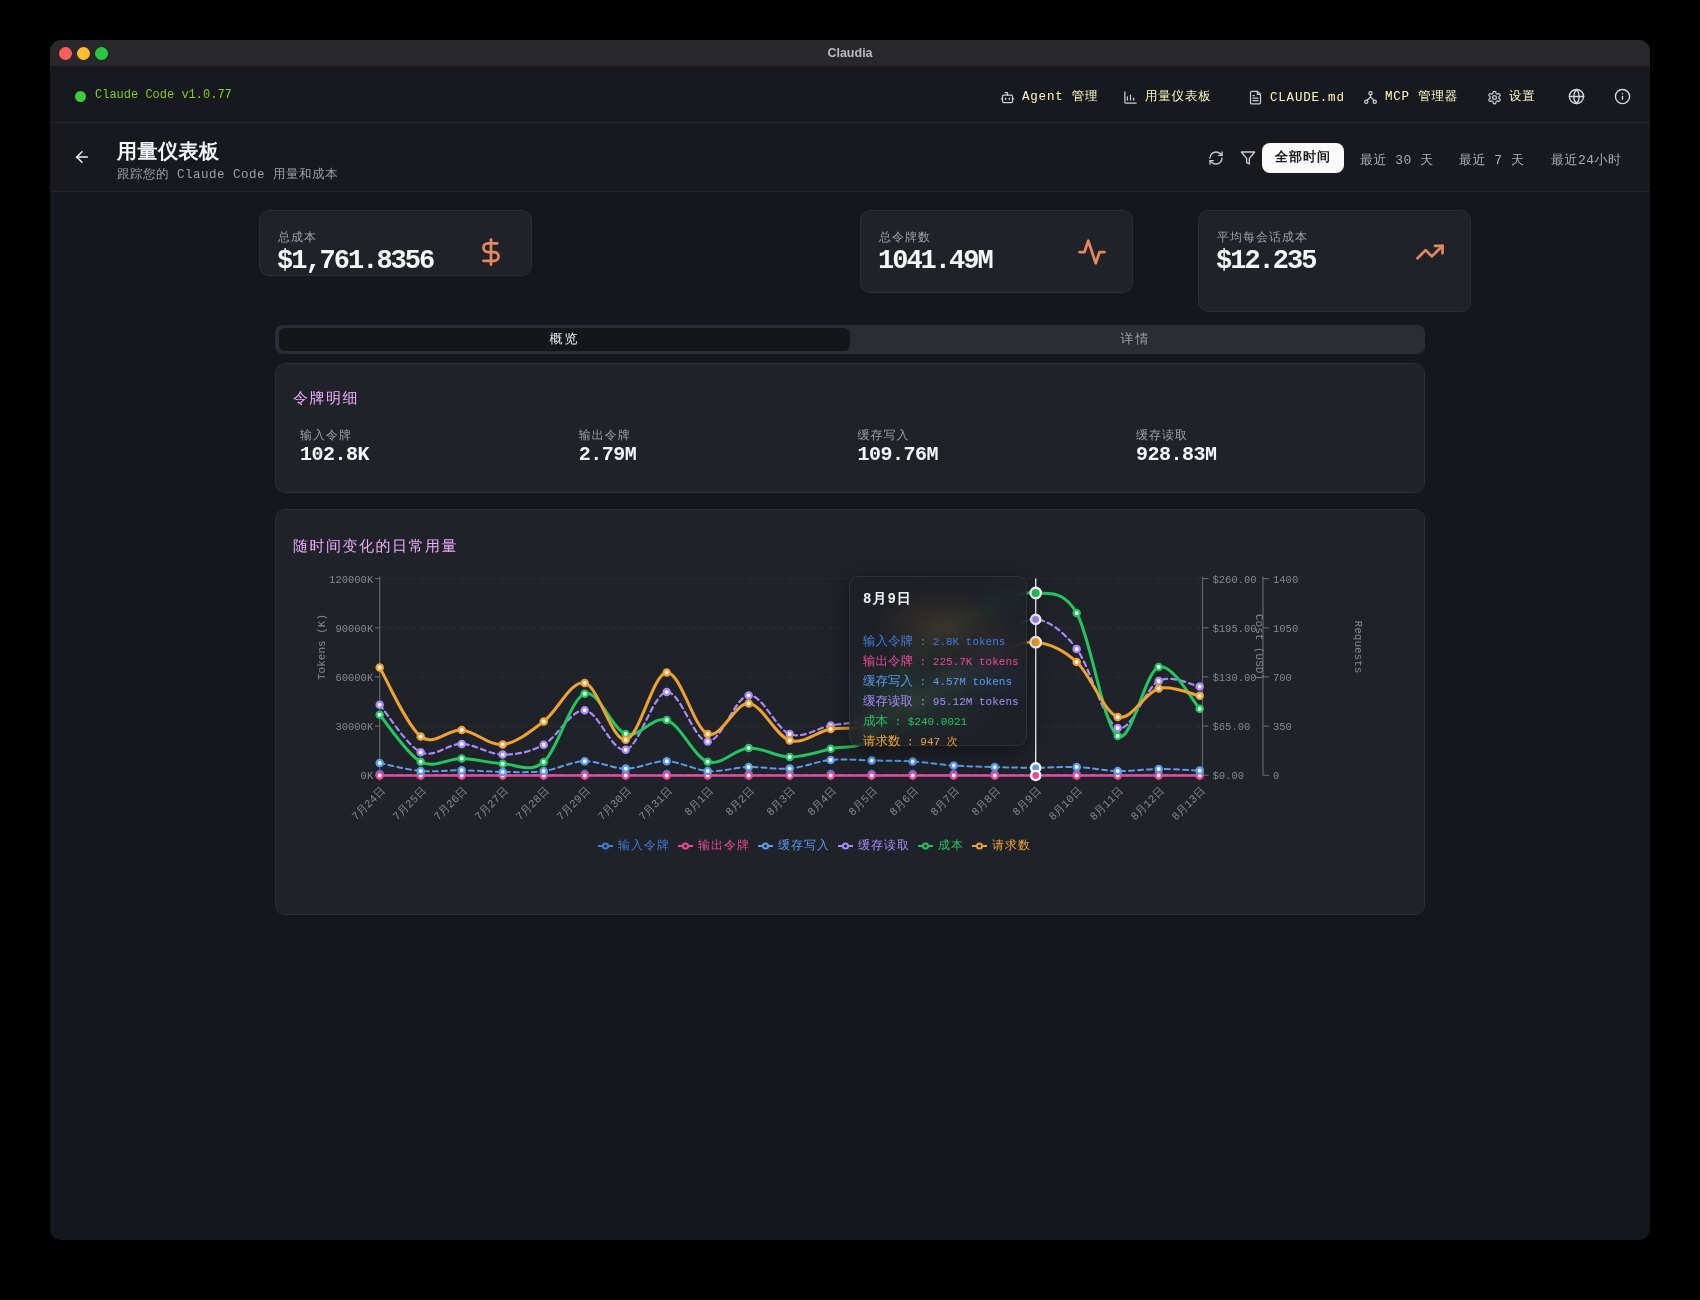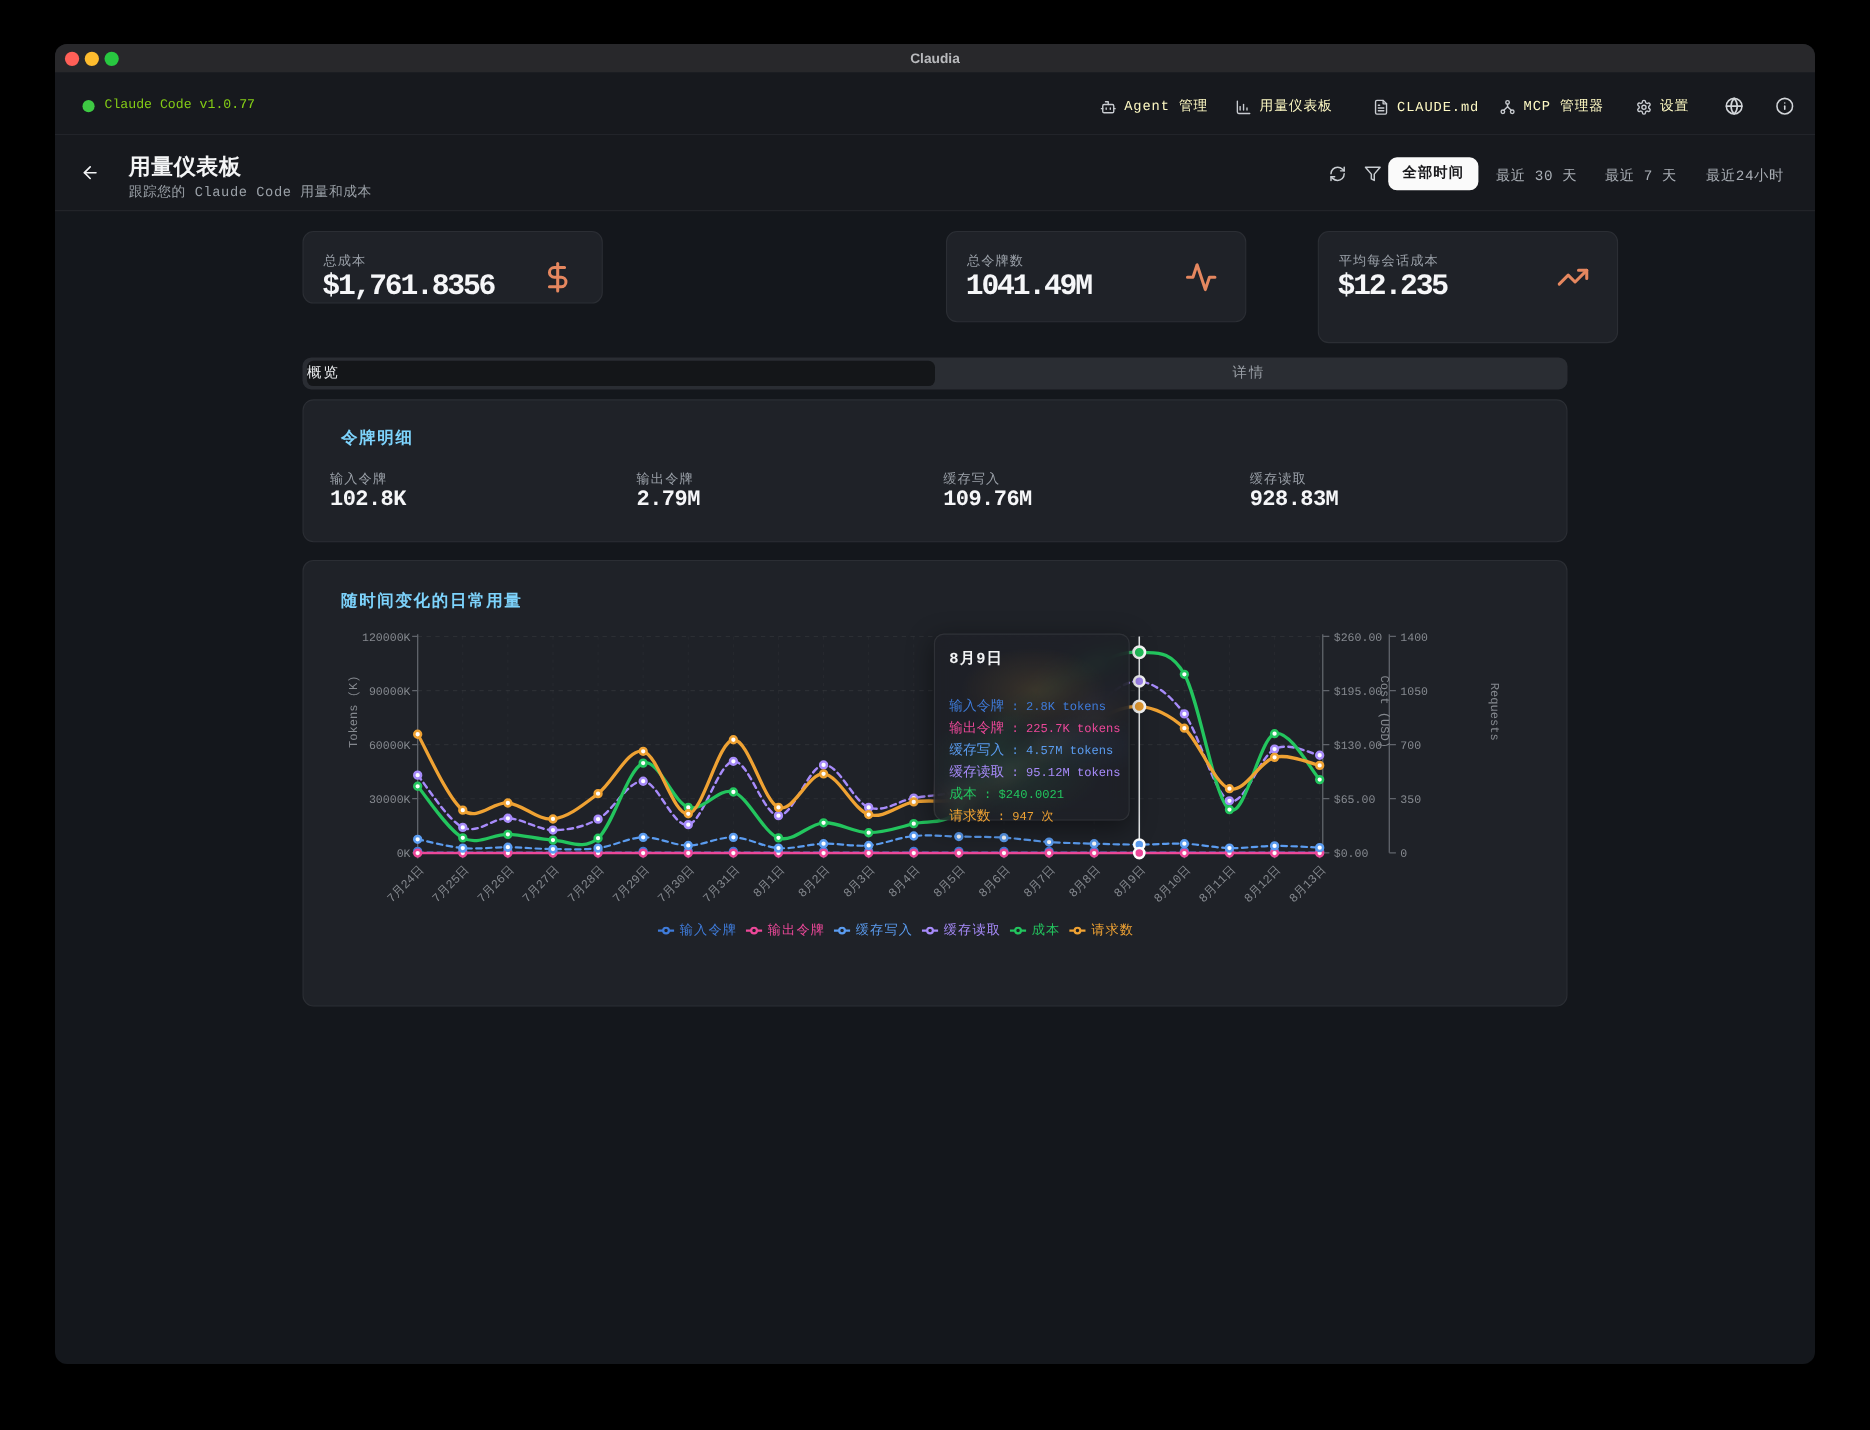--- a/index.html
+++ b/index.html
@@ -27,24 +27,24 @@
 .hbtn { position:absolute; color:#a9aeb5; font-size:13px; letter-spacing:0.5px; }
 .pill { position:absolute; left:1212px; top:20px; width:82px; height:30px; background:#fafafa;
   border-radius:8px; color:#18181b; font-size:13px; font-weight:bold; text-align:center;
   line-height:30px; letter-spacing:1px; }
 .card { position:absolute; background:#1f2228; border:1px solid #2b2e34; border-radius:10px; }
 .sclabel { position:absolute; left:18px; top:18px; font-size:12px; color:#9aa0a8; letter-spacing:1px; }
 .scval { position:absolute; left:17px; top:35px; font-size:27px; font-weight:bold; color:#f5f6f8; letter-spacing:-2px; }
 .scicon { position:absolute; right:25px; top:26px; }
 .tabs { position:absolute; left:225px; top:285px; width:1150px; height:29px; background:#2a2d33; border-radius:8px; }
 .tab-active { position:absolute; left:4px; top:3px; width:571px; height:23px; background:#141619;
-  border-radius:6px; color:#eceef0; font-size:13px; text-align:left; line-height:23px; letter-spacing:2px; }
+  border-radius:6px; color:#eceef0; font-size:13px; text-align:center; line-height:23px; letter-spacing:2px; }
 .tab-idle { position:absolute; left:575px; top:3px; width:571px; height:23px;
   color:#9ba0a7; font-size:13px; text-align:center; line-height:23px; letter-spacing:2px; }
-.cardtitle { position:absolute; left:34px; top:22px; font-size:15px; font-weight:bold; color:#7dd3fc; letter-spacing:1.5px; }
+.cardtitle { position:absolute; left:17px; top:22px; font-size:15px; font-weight:normal; color:#f0abfc; letter-spacing:1.5px; }
 .tklabel { position:absolute; top:63px; font-size:12px; color:#9aa0a8; letter-spacing:1px; }
 .tkval { position:absolute; top:79px; font-size:20px; font-weight:bold; color:#f5f6f8; letter-spacing:-0.5px; }
 .legend { position:absolute; left:322px; top:327px; display:flex; align-items:center; gap:8px; }
 .legend .it { display:flex; align-items:center; gap:5px; font-size:12px; letter-spacing:1px; }
 .tooltip { position:absolute; left:573px; top:66px; width:178px; height:170px;
   background:radial-gradient(95px 55px at 90px 50px, rgba(235,160,60,0.13), transparent 70%),
     radial-gradient(120px 70px at 70px 120px, rgba(60,200,120,0.10), transparent 70%),
     radial-gradient(80px 40px at 140px 100px, rgba(90,140,240,0.07), transparent 70%),
     rgba(30,33,39,0.8); border:1px solid rgba(255,255,255,0.08); border-radius:9px;
   backdrop-filter:blur(9px); box-shadow:0 6px 24px rgba(0,0,0,0.45); }
@@ -145,21 +145,21 @@
         </svg></div>
     <div style="position:absolute;left:1190px;top:27px"><svg width="16" height="16" viewBox="0 0 24 24" fill="none" stroke="#c9cdd2" stroke-width="2" stroke-linecap="round" stroke-linejoin="round">
           <path d="M22 3H2l8 9.46V19l4 2v-8.54L22 3z"></path>
         </svg></div>
     <div class="pill">全部时间</div>
     <div class="hbtn" style="left:1310px;top:28px">最近 30 天</div>
     <div class="hbtn" style="left:1409px;top:28px">最近 7 天</div>
     <div class="hbtn" style="left:1501px;top:28px">最近24小时</div>
   </div>
 
-  <div class="card" style="left:225.0px;top:170px;width:272.5px;height:66px">
+  <div class="card" style="left:209px;top:170px;width:272.5px;height:66px">
       <div class="sclabel">总成本</div>
       <div class="scval">$1,761.8356</div>
       <div class="scicon"><svg width="30" height="30" viewBox="0 0 24 24" fill="none" stroke="#e5875f" stroke-width="2.2" stroke-linecap="round" stroke-linejoin="round">
           <line x1="12" x2="12" y1="2" y2="22"></line>
           <path d="M17 5H9.5a3.5 3.5 0 0 0 0 7h5a3.5 3.5 0 0 1 0 7H6"></path>
         </svg></div>
     </div>
   <div class="card" style="left:810.0px;top:170px;width:272.5px;height:83px">
       <div class="sclabel">总令牌数</div>
       <div class="scval">1041.49M</div>

